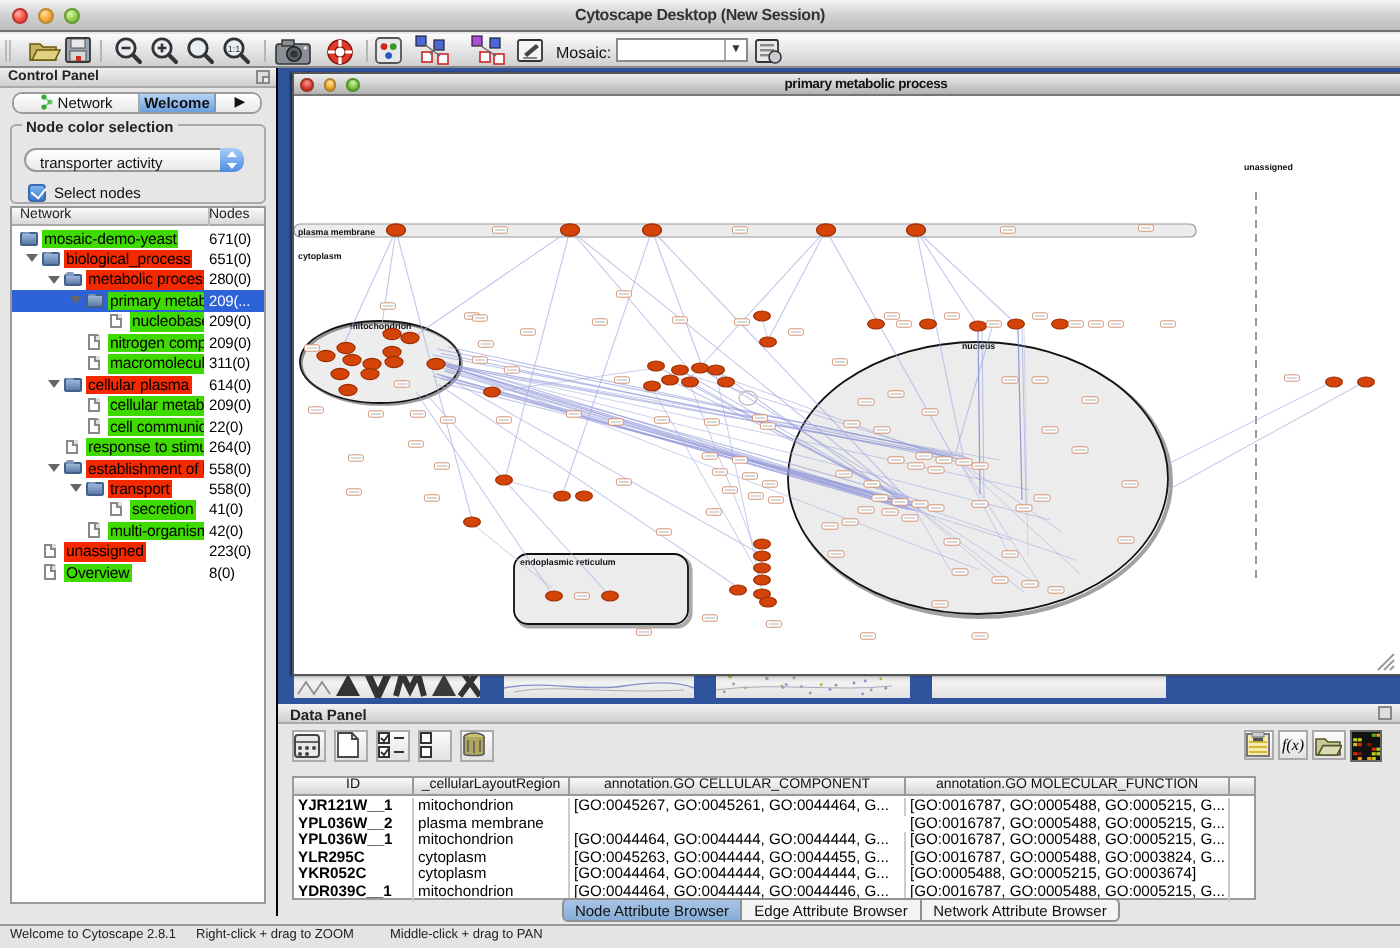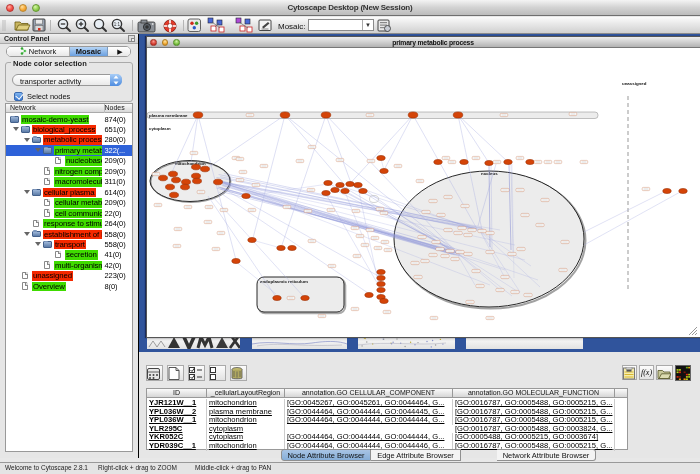--- a/index.html
+++ b/index.html
@@ -80,28 +80,28 @@
 
 .sliver { position:absolute; }
 
 
 #dpanel { left:139px; top:352px; width:561px; height:106px; background:#e6e6e6; }
 #dphdr { position:absolute; left:0; top:0; width:100%; height:10px; background:linear-gradient(#f2f2f2,#cfcfcf); border-bottom:1px solid #aaa; }
 #dphdr span { position:absolute; left:6px; top:1px; font-size:7.5px; font-weight:bold; color:#222; }
 .dbtn { position:absolute; top:13px; width:17px; height:16px; background:linear-gradient(#fcfcfc,#e2e2e2); border:1px solid #aaa; }
 #dtable { position:absolute; left:7px; top:36px; width:482px; height:62px; background:#fff; border:1px solid #999; font-size:7.5px; }
 .th { position:absolute; top:0; height:9px; background:linear-gradient(#fafafa,#d6d6d6); border-right:1px solid #999; border-bottom:1px solid #999; text-align:center; line-height:8.5px; color:#111; overflow:hidden; font-size:7px; }
-.td { position:absolute; height:8.6px; line-height:8.6px; border-right:1px solid #ccc; padding-left:2px; white-space:nowrap; overflow:hidden; color:#000; font-size:7.6px;text-decoration:underline; }
+.td { position:absolute; height:8.6px; line-height:8.6px; border-right:1px solid #ccc; padding-left:2px; white-space:nowrap; overflow:hidden; color:#000; font-size:7.6px; }
 
 
 #btabs { left:0; top:449px; width:700px; height:13px; }
 .btab { position:absolute; top:0; height:12px; border:1px solid #909090; font-size:7.5px; line-height:11px; text-align:center; color:#111; background:#f4f4f4; }
 #btab1 { left:281px; width:90px; background:linear-gradient(#a8c4e4,#86aed8); border-radius:3px 0 0 3px; }
 #btab2 { left:371px; width:90px; border-left:none; }
-#btab3 { left:461px; width:99px; border-left:none; border-radius:0 3px 3px 0;margin-left:36px; }
+#btab3 { left:461px; width:99px; border-left:none; border-radius:0 3px 3px 0; }
 #statusbar { left:0; top:462px; width:700px; height:12px; background:#e4e4e4; border-top:1px solid #999; font-size:6.5px; color:#222; }
 #statusbar span { position:absolute; top:1px; }
 </style>
 </head>
 <body>
 
 <div class="abs" id="titlebar">
   <div class="light" id="l1"></div>
     <div class="light" id="l2"></div>
     <div class="light" id="l3"></div>
@@ -201,21 +201,21 @@
         <div style="position:absolute;left:2px;top:2px;width:4px;height:4px;border:1px solid #888;background:#eee"></div>
       </div>
     </div>
   <div class="abs" id="tabs">
     <div class="tabseg" id="tabnet"><svg width="7" height="8" viewBox="0 0 7 8" style="vertical-align:-1px">
           <circle cx="2" cy="1.5" r="1.3" fill="#3a3"></circle>
           <circle cx="5" cy="4" r="1.3" fill="#6c6"></circle>
           <circle cx="2" cy="6.5" r="1.3" fill="#3a3"></circle>
           <path d="M2 1.5 L5 4 L2 6.5" stroke="#3a3" stroke-width="0.5" fill="none"></path>
         </svg> Network</div>
-    <div class="tabseg" id="tabmos">Mosaic</div>
+    <div class="tabseg" id="tabmos">Welcome</div>
     <div class="tabseg" id="tabarr">▶</div>
   </div>
   <div class="abs" id="grpbox"></div>
   <span class="abs" id="grplbl">Node color selection</span>
   <div class="abs" id="combo">
       <span>transporter activity</span>
       <svg id="combosvg" width="12" height="12" viewBox="0 0 12 12" style="position:absolute;right:-1px;top:-1px">
         <path d="M0 0 H6 C10 0 12 2 12 6 C12 10 10 12 6 12 H0 Z" fill="url(#bg1)"></path>
         <defs>
           <linearGradient id="bg1" x1="0" y1="0" x2="0" y2="1">
@@ -231,39 +231,39 @@
     <span class="abs" id="chklbl">Select nodes</span>
   <div class="abs" id="treebox">
     <div id="treehdr">
         <span class="c1">Network</span>
         <div class="dv"></div>
         <span class="c2">Nodes</span>
       </div>
     <div class="trow" style="top:10.00px">
         <div class="folder" style="left:4px"></div>
         <span class="lbl grn" style="left:15px;max-width:81px">mosaic-demo-yeast</span>
-        <span class="cnt" style="">874(0)</span>
+        <span class="cnt" style="">671(0)</span>
       </div>
 <div class="trow" style="top:20.45px">
         <div class="arrow" style="left:7px"></div>
         <div class="folder" style="left:15px"></div>
         <span class="lbl red" style="left:26px;max-width:70px">biological_process</span>
         <span class="cnt" style="">651(0)</span>
       </div>
 <div class="trow" style="top:30.90px">
         <div class="arrow" style="left:18px"></div>
         <div class="folder" style="left:26px"></div>
         <span class="lbl red" style="left:37px;max-width:59px">metabolic process</span>
         <span class="cnt" style="">280(0)</span>
       </div>
 <div class="trow sel" style="top:41.35px">
         <div class="arrow" style="left:29px"></div>
         <div class="folder" style="left:37px"></div>
         <span class="lbl grn" style="left:48px;max-width:48px">primary metabolic p</span>
-        <span class="cnt" style="color:#fff;">322(...</span>
+        <span class="cnt" style="color:#fff;">209(...</span>
       </div>
 <div class="trow" style="top:51.80px">
         <div class="file" style="left:49px"></div>
         <span class="lbl grn" style="left:59px;max-width:37px">nucleobase-</span>
         <span class="cnt" style="">209(0)</span>
       </div>
 <div class="trow" style="top:62.25px">
         <div class="file" style="left:38px"></div>
         <span class="lbl grn" style="left:48px;max-width:48px">nitrogen compo</span>
         <span class="cnt" style="">209(0)</span>
@@ -731,20 +731,24 @@
             <line x1="689" y1="335" x2="697" y2="327"></line>
             <line x1="692" y1="335" x2="697" y2="330"></line>
             <line x1="695" y1="335" x2="697" y2="333"></line>
           </g>
         </svg>
     </div>
   </div>
 </div>
 
 <div class="abs" id="dpanel">
+  <div id="dphdr">
+      <span>Data Panel</span>
+      <div style="position:absolute;right:4px;top:1px;width:7px;height:7px;border:1px solid #888;background:#ddd"></div>
+    </div>
   <div class="dbtn" style="left:7px"><svg width="13" height="12" viewBox="0 0 13 12">
         <rect x="0.5" y="0.5" width="12" height="11" rx="1.5" fill="#e8e8e8" stroke="#444"></rect>
         <line x1="0.5" y1="4" x2="12.5" y2="4" stroke="#444" stroke-width="0.8"></line>
         <circle cx="3" cy="7" r="1" fill="#444"></circle>
         <circle cx="6.5" cy="7" r="1" fill="#444"></circle>
         <circle cx="10" cy="7" r="1" fill="#444"></circle>
         <circle cx="3" cy="10" r="1" fill="#444"></circle>
         <circle cx="6.5" cy="10" r="1" fill="#444"></circle>
       </svg></div>
     <div class="dbtn" style="left:28px"><svg width="12" height="13" viewBox="0 0 12 13">
@@ -806,28 +810,28 @@
       <div class="th" style="left:60px;width:78px">_cellularLayoutRegion</div>
       <div class="th" style="left:138px;width:168px">annotation.GO CELLULAR_COMPONENT</div>
       <div class="th" style="left:306px;width:162px">annotation.GO MOLECULAR_FUNCTION</div>
       <div class="th" style="left:468px;width:13px"></div>
       <div class="td" style="left:0px;top:10.0px;width:60px;font-weight:bold;">YJR121W__1</div>
       <div class="td" style="left:60px;top:10.0px;width:78px;">mitochondrion</div>
       <div class="td" style="left:138px;top:10.0px;width:168px;">[GO:0045267, GO:0045261, GO:0044464, G...</div>
       <div class="td" style="left:306px;top:10.0px;width:162px;">[GO:0016787, GO:0005488, GO:0005215, G...</div>
       <div class="td" style="left:0px;top:18.6px;width:60px;font-weight:bold;">YPL036W__2</div>
       <div class="td" style="left:60px;top:18.6px;width:78px;">plasma membrane</div>
-      <div class="td" style="left:138px;top:18.6px;width:168px;">[GO:0044464, GO:0044444, GO:0044445, G...</div>
       <div class="td" style="left:306px;top:18.6px;width:162px;">[GO:0016787, GO:0005488, GO:0005215, G...</div>
       <div class="td" style="left:0px;top:27.2px;width:60px;font-weight:bold;">YPL036W__1</div>
       <div class="td" style="left:60px;top:27.2px;width:78px;">mitochondrion</div>
       <div class="td" style="left:138px;top:27.2px;width:168px;">[GO:0044464, GO:0044444, GO:0044444, G...</div>
       <div class="td" style="left:306px;top:27.2px;width:162px;">[GO:0016787, GO:0005488, GO:0005215, G...</div>
       <div class="td" style="left:0px;top:35.8px;width:60px;font-weight:bold;">YLR295C</div>
       <div class="td" style="left:60px;top:35.8px;width:78px;">cytoplasm</div>
+      <div class="td" style="left:138px;top:35.8px;width:168px;">[GO:0045263, GO:0044444, GO:0044455, G...</div>
       <div class="td" style="left:306px;top:35.8px;width:162px;">[GO:0016787, GO:0005488, GO:0003824, G...</div>
       <div class="td" style="left:0px;top:44.4px;width:60px;font-weight:bold;">YKR052C</div>
       <div class="td" style="left:60px;top:44.4px;width:78px;">cytoplasm</div>
       <div class="td" style="left:138px;top:44.4px;width:168px;">[GO:0044464, GO:0044444, GO:0044444, G...</div>
       <div class="td" style="left:306px;top:44.4px;width:162px;">[GO:0005488, GO:0005215, GO:0003674]</div>
       <div class="td" style="left:0px;top:53.0px;width:60px;font-weight:bold;">YDR039C__1</div>
       <div class="td" style="left:60px;top:53.0px;width:78px;">mitochondrion</div>
       <div class="td" style="left:138px;top:53.0px;width:168px;">[GO:0044464, GO:0044444, GO:0044446, G...</div>
       <div class="td" style="left:306px;top:53.0px;width:162px;">[GO:0016787, GO:0005488, GO:0005215, G...</div>
     </div>

